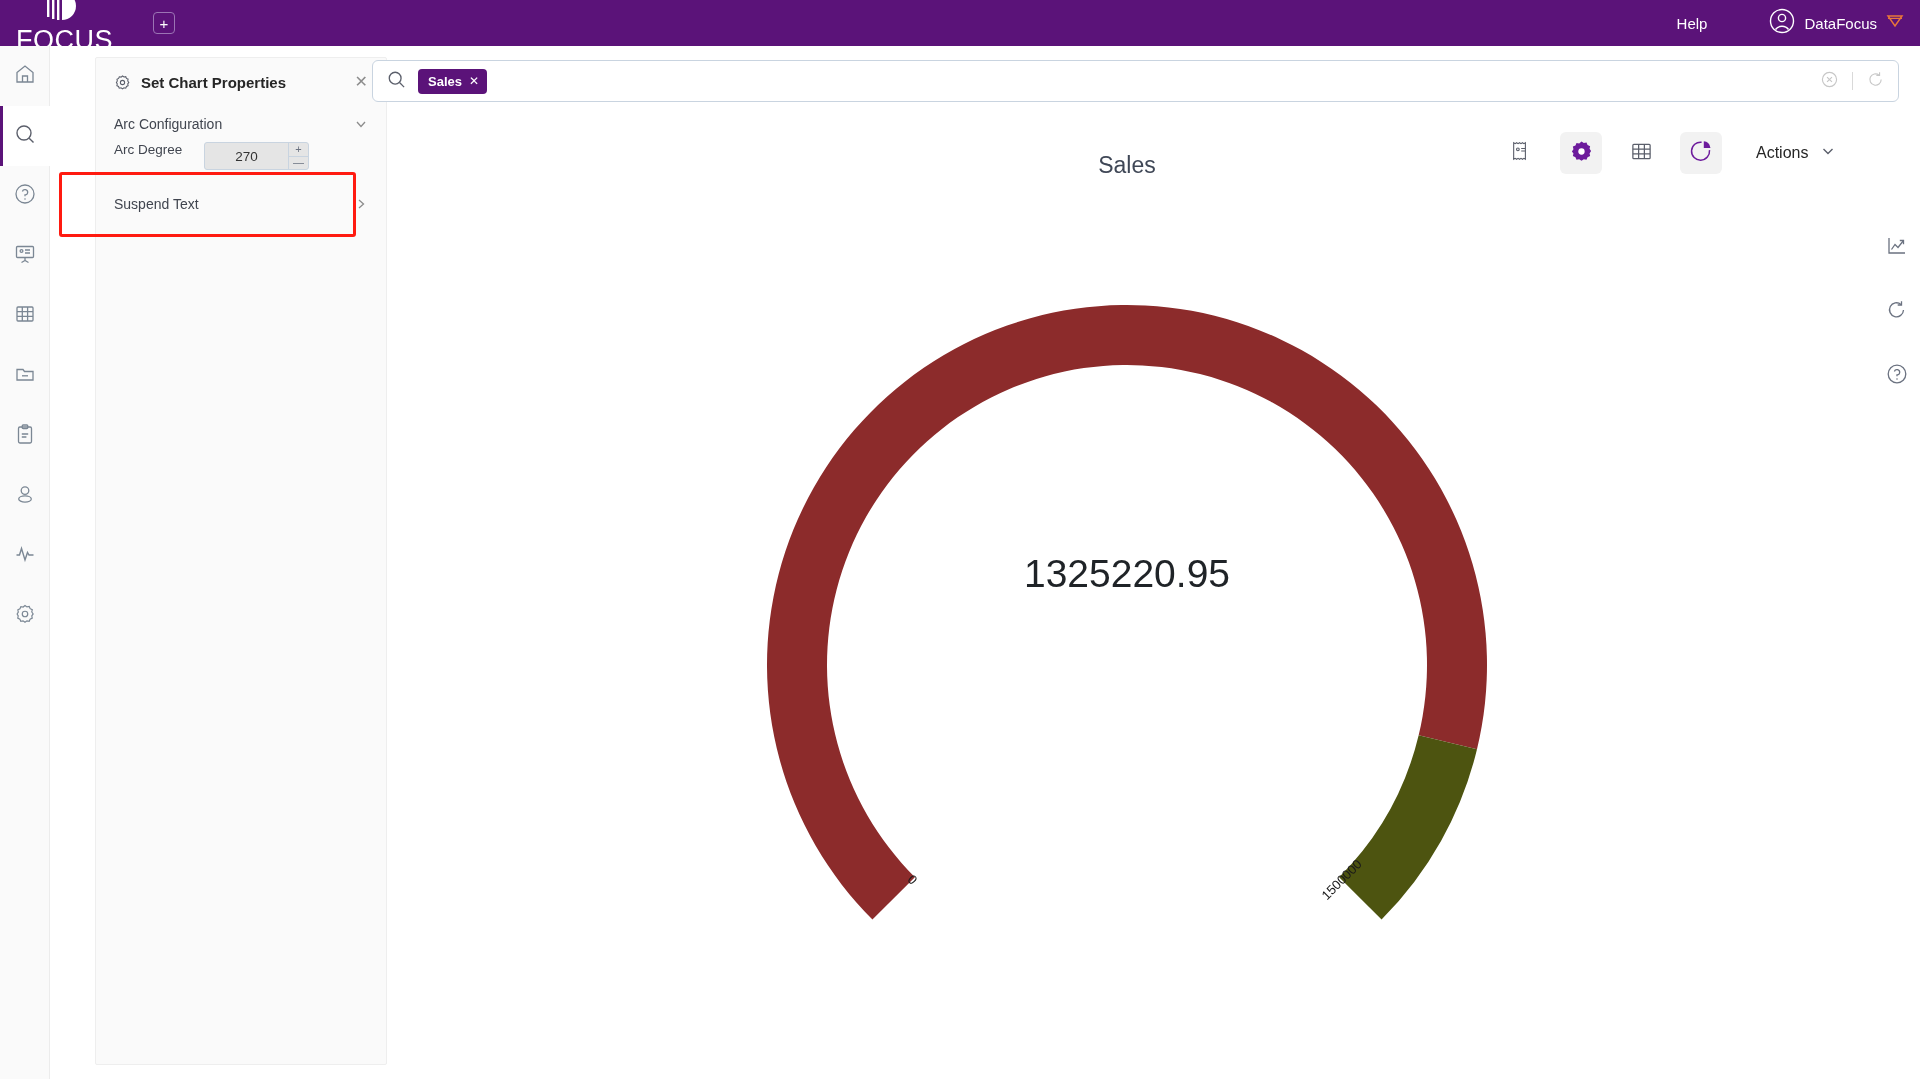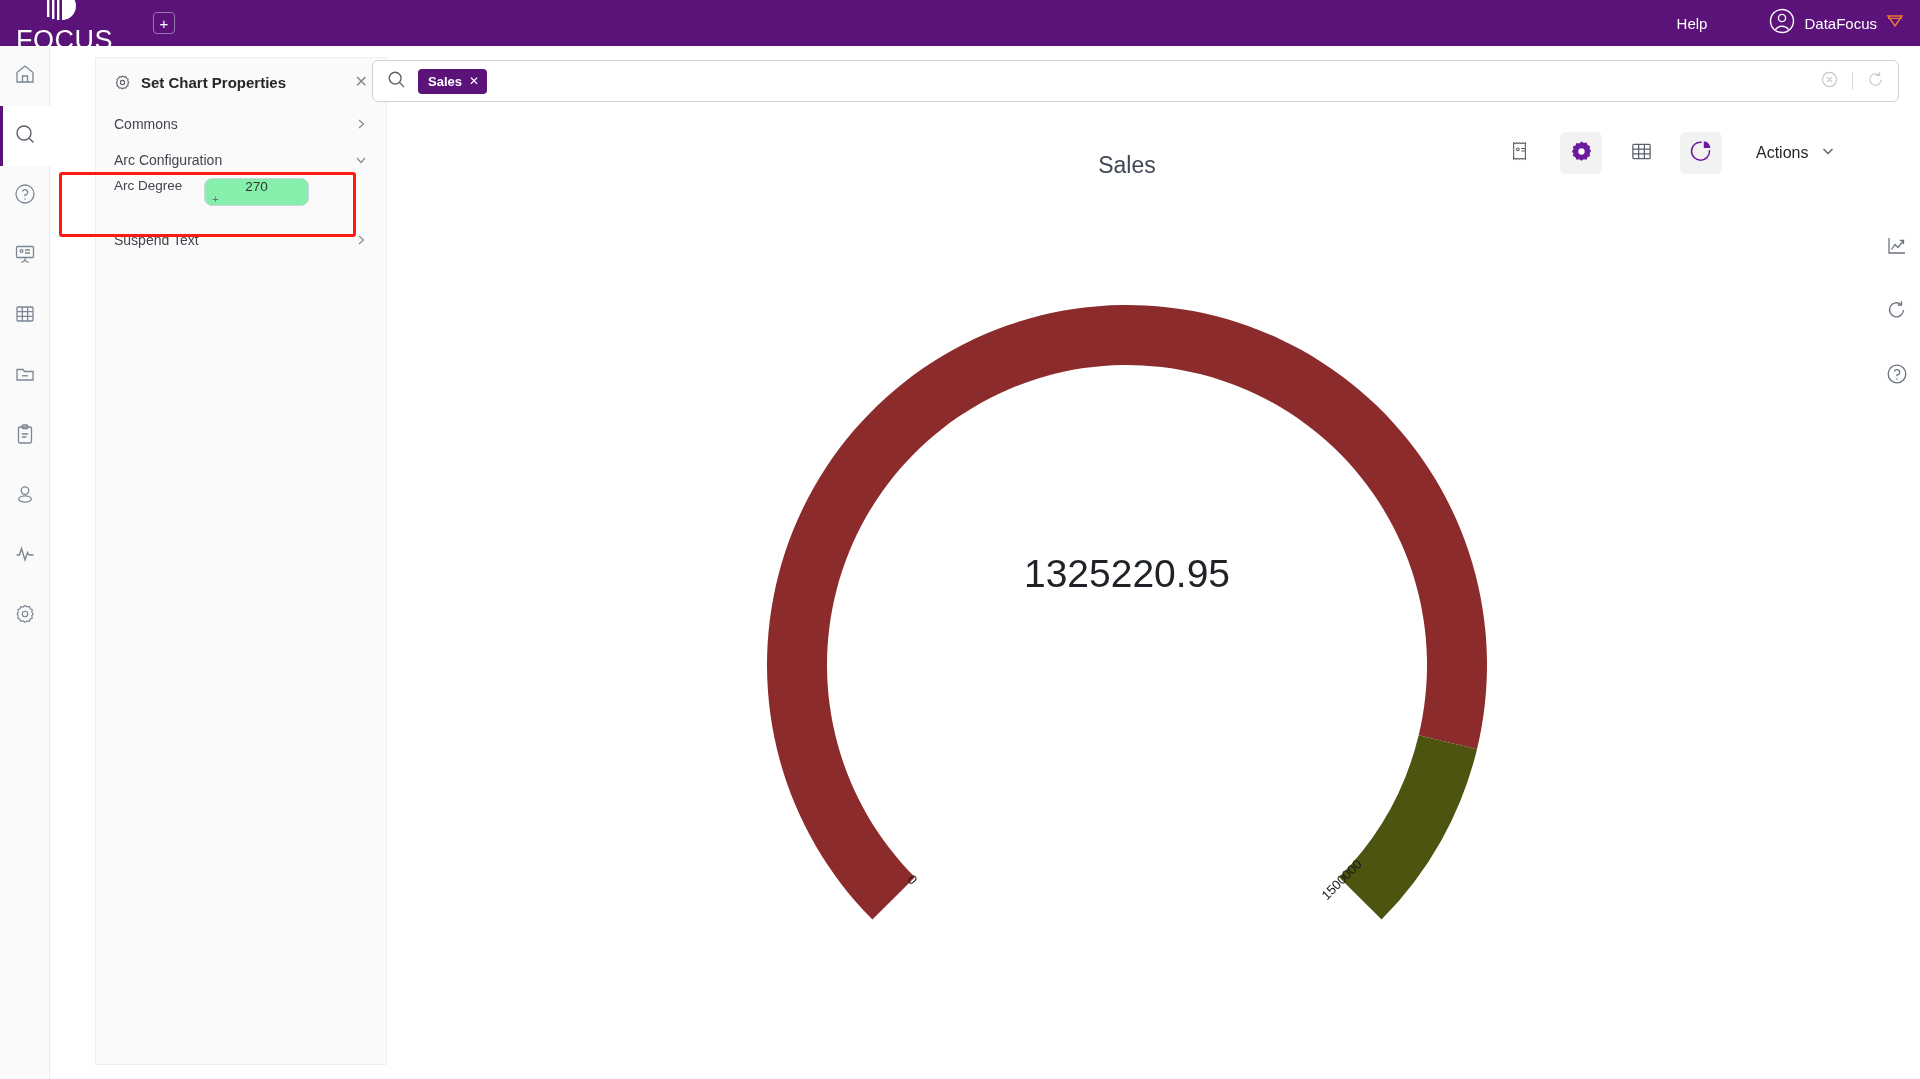--- a/index.html
+++ b/index.html
@@ -69,23 +69,22 @@
     padding: 0 18px 0 18px; font-size: 14px; color: #40454f;
   }
   .section-row .chev { margin-left: auto; color: #8c8c8c; display: flex; }
   .sub-row {
     display: flex; align-items: flex-start; height: 44px; padding: 0 18px;
     font-size: 13.5px; color: #40454f;
   }
   .sub-label { width: 90px; }
   .num-input {
     display: flex; width: 105px; height: 28px;
-    border: 1px solid #c9d4e0; border-radius: 8px; background: #86efac;
+    border: 1px solid #c9d4e0; border-radius: 3px; background: #e5e5e5;
     overflow: hidden;
-    flex-direction: column;
   }
   .num-input .val {
     flex: 1; display: flex; align-items: center; justify-content: center;
     font-size: 13.5px; color: #333; border: none; outline: none;
     background: transparent; text-align: center; width: 100%;
     font-family: "Liberation Sans", sans-serif;
   }
   .spinner {
     width: 20px; border-left: 1px solid #c9d4e0;
     display: flex; flex-direction: column;
@@ -280,28 +279,20 @@
     <span class="ph-icon">
       <svg width="17" height="17" viewBox="0 0 24 24" fill="none" stroke="#5b5f6b" stroke-width="1.5">
         <path d="M12 2.8 l2.1 1.5 2.5-.5 1 2.4 2.3 1.1-.5 2.5 1.5 2.1-1.5 2.1.5 2.5-2.3 1.1-1 2.4-2.5-.5-2.1 1.5-2.1-1.5-2.5.5-1-2.4-2.3-1.1.5-2.5L3.4 12l1.3-2.1-.5-2.5 2.3-1.1 1-2.4 2.5.5z"></path>
         <circle cx="12" cy="12" r="3"></circle>
       </svg>
     </span>
     <span class="panel-title">Set Chart Properties</span>
     <span class="panel-close">✕</span>
   </div>
 
-  <div class="section-row">
-    <span>Commons</span>
-    <span class="chev">
-      <svg width="14" height="14" viewBox="0 0 14 14" fill="none" stroke="#8c8c8c" stroke-width="1.3">
-          <path d="M5 3 L9.5 7 L5 11"></path>
-        </svg>
-    </span>
-  </div>
 
   <div class="section-row">
     <span>Arc Configuration</span>
     <span class="chev">
       <svg width="14" height="14" viewBox="0 0 14 14" fill="none" stroke="#8c8c8c" stroke-width="1.3">
           <path d="M3 5 L7 9.5 L11 5"></path>
         </svg>
     </span>
   </div>
 

